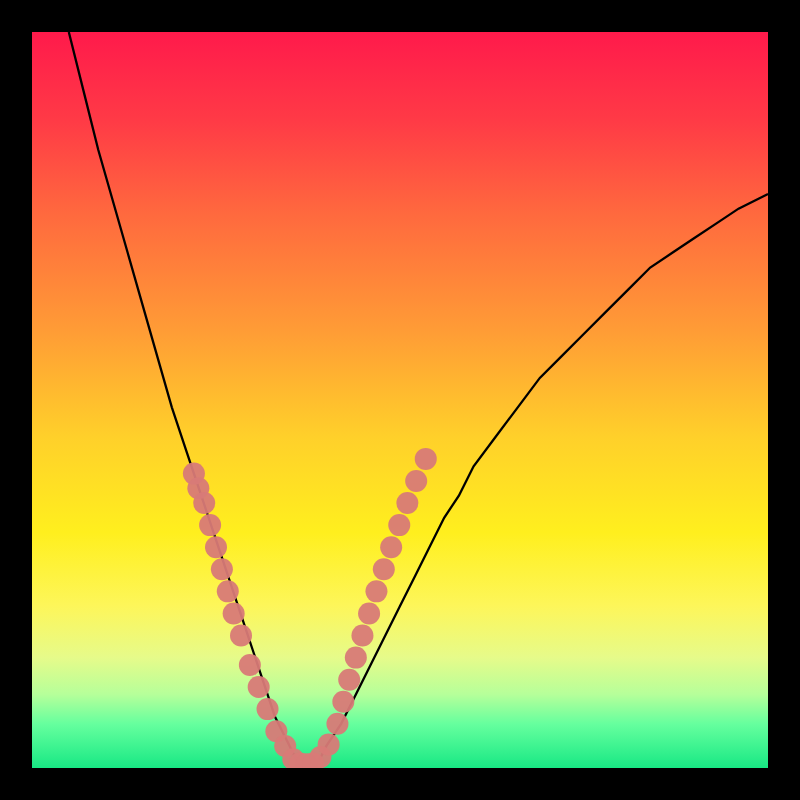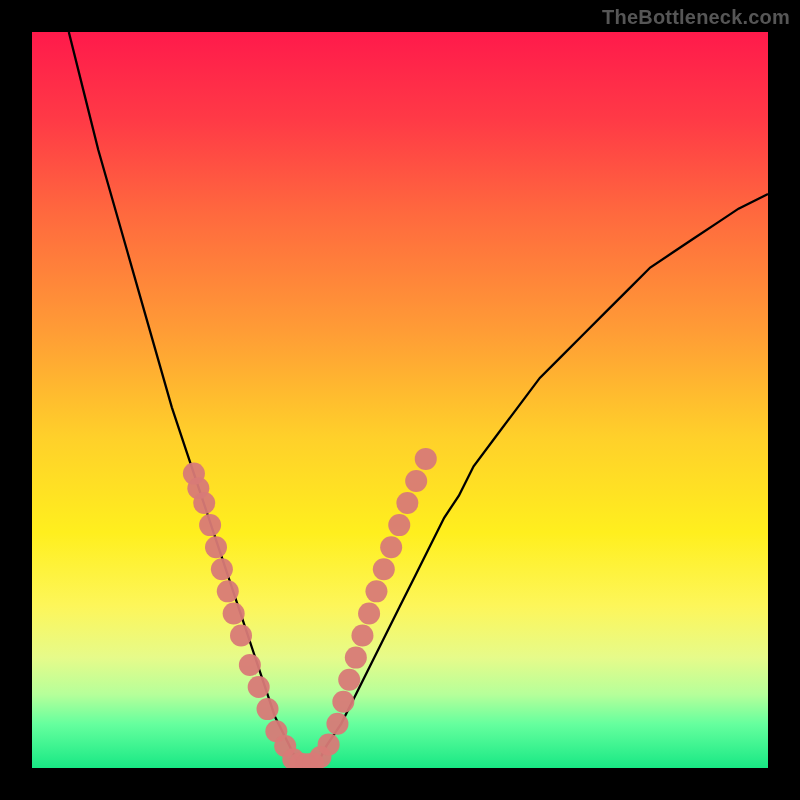--- a/index.html
+++ b/index.html
@@ -100,14 +100,13 @@
           <circle cx="344.45" cy="559.36" r="11" fill="#d87a77" fill-opacity="0.95"></circle>
           <circle cx="351.81" cy="537.28" r="11" fill="#d87a77" fill-opacity="0.95"></circle>
           <circle cx="359.17" cy="515.20" r="11" fill="#d87a77" fill-opacity="0.95"></circle>
           <circle cx="367.26" cy="493.12" r="11" fill="#d87a77" fill-opacity="0.95"></circle>
           <circle cx="375.36" cy="471.04" r="11" fill="#d87a77" fill-opacity="0.95"></circle>
           <circle cx="384.19" cy="448.96" r="11" fill="#d87a77" fill-opacity="0.95"></circle>
           <circle cx="393.76" cy="426.88" r="11" fill="#d87a77" fill-opacity="0.95"></circle>
         </g>
     </svg>
   </div>
-  <div class="watermark">TheBottleneck.com</div>
 </div>
 
 </body></html>

